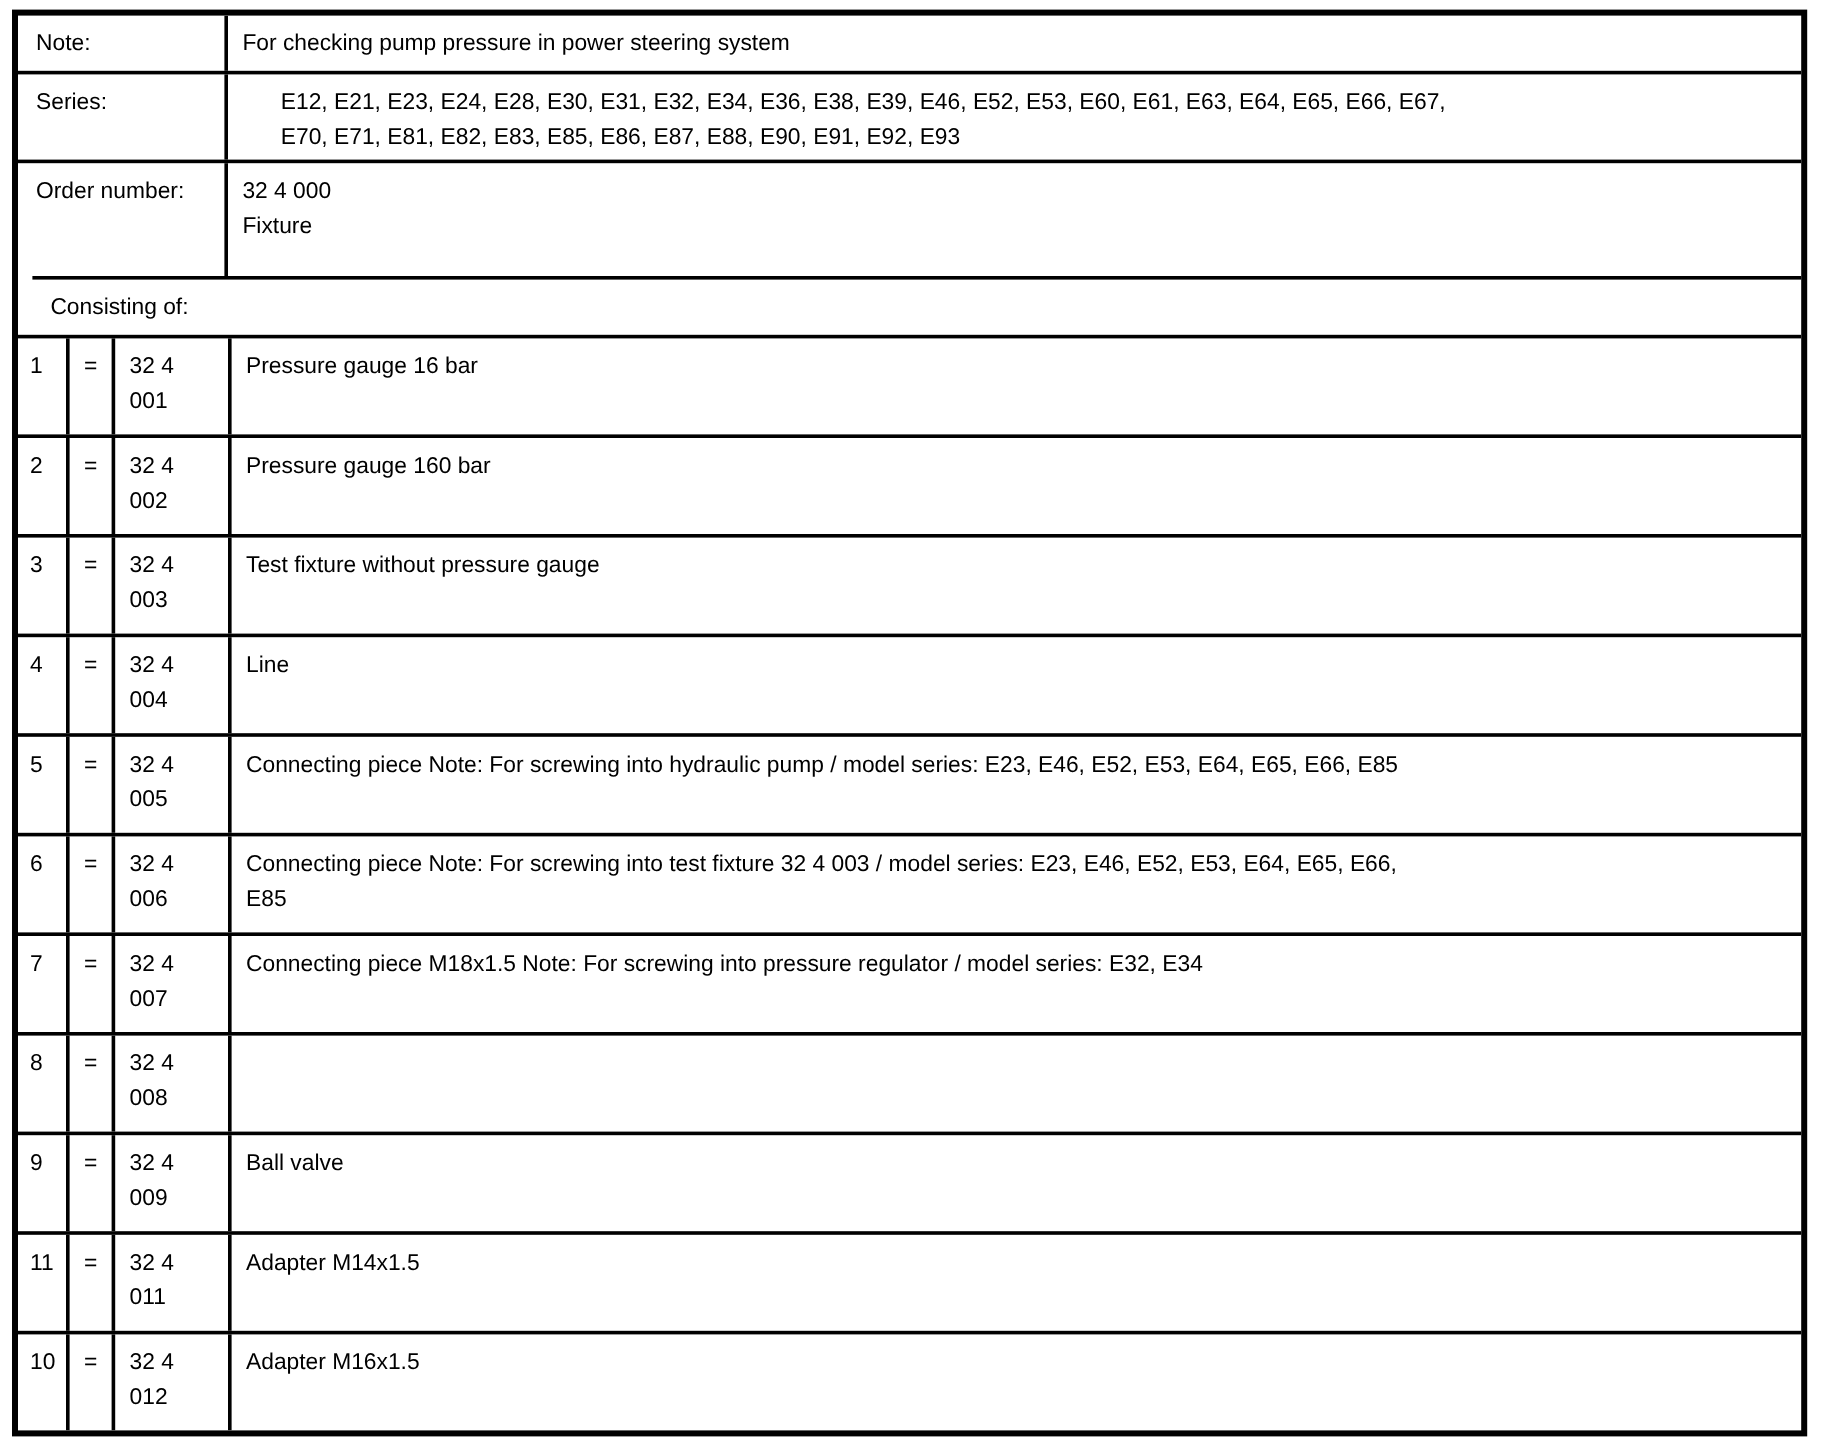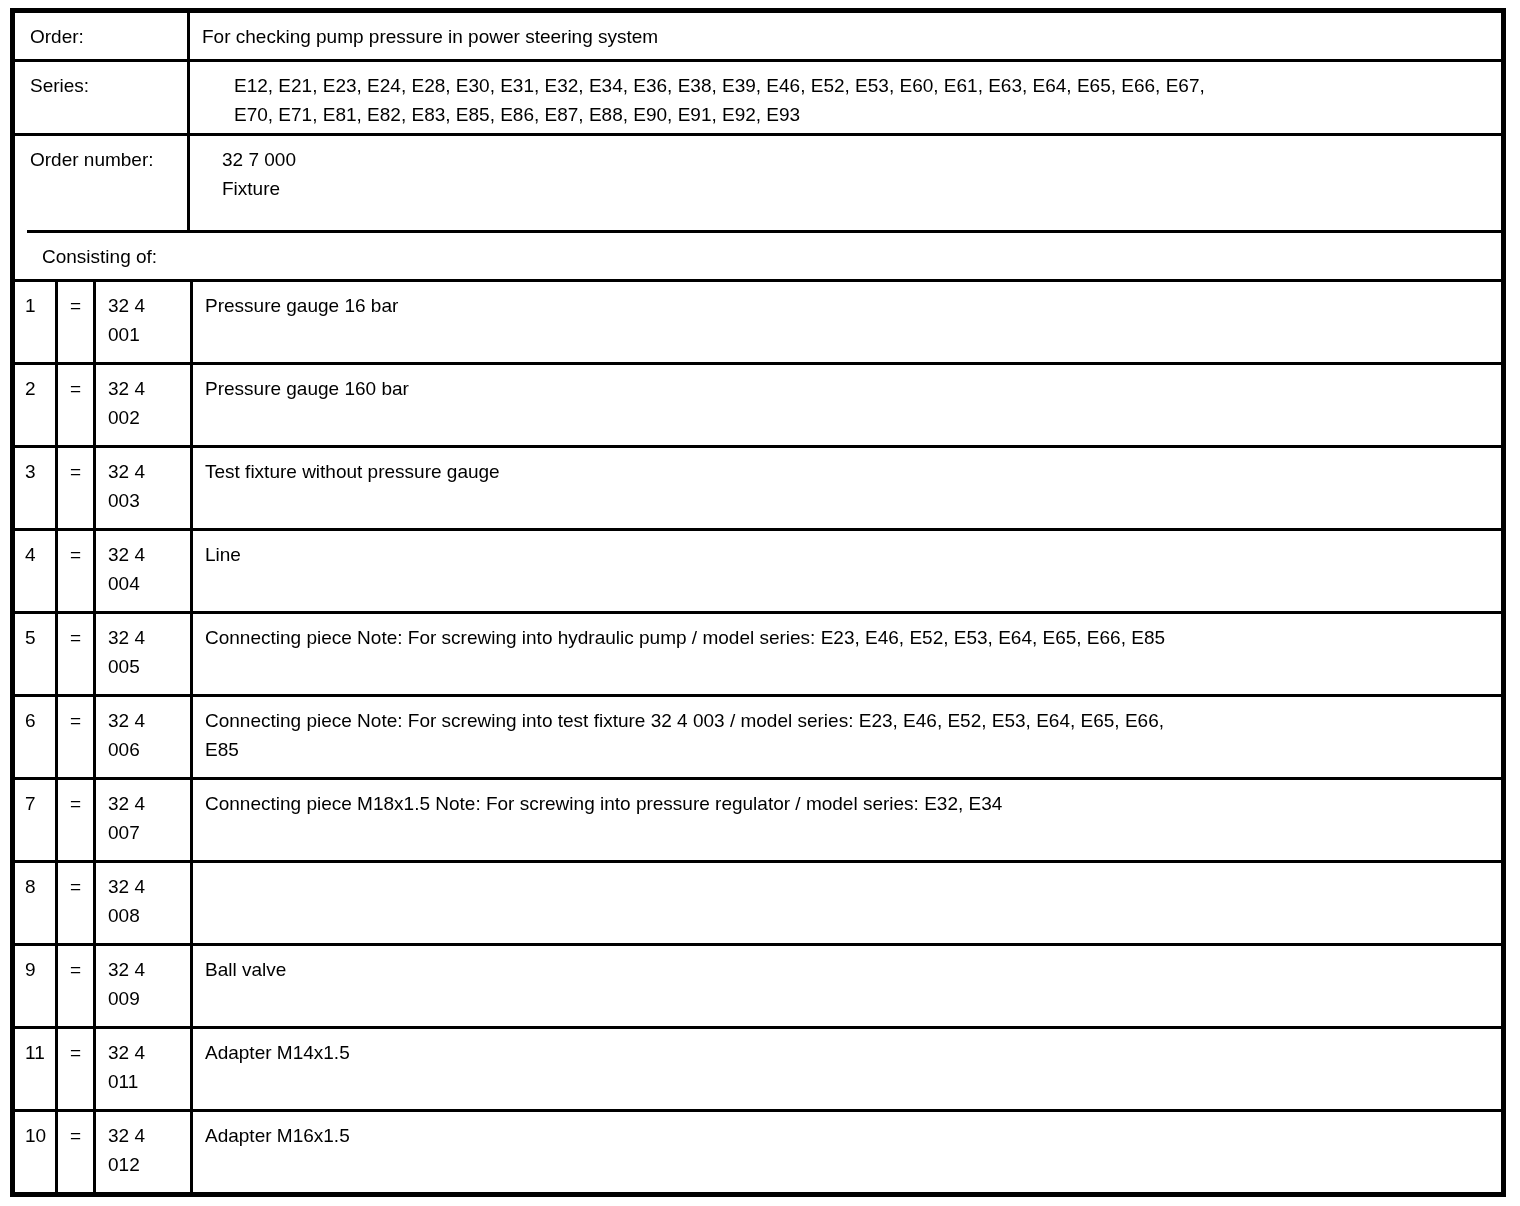--- a/index.html
+++ b/index.html
@@ -40,51 +40,51 @@
     font-size: 19px;
     line-height: 29px;
     white-space: pre-line;
     overflow: hidden;
   }
   .v { border-right: 3px solid #000000; }
 
   
   .h-note    { height: 46px; }
   .h-series  { height: 74px; gap: 32px; }
-  .h-order   { height: 97px; gap: 20px; }
+  .h-order   { height: 97px; }
   .h-consist { height: 49px; margin-left: 12px; }
   .h-item    { height: 83px; }
 
   
   .w-label { width: 175px; padding-left: 15px; }
   .w-num   { width: 43px;  padding-left: 10px; }
   .w-eq    { width: 38px;  padding-left: 0; padding-right: 0; text-align: center; }
   .w-code  { width: 97px;  }
   .w-rest  { flex: 1; }
 </style>
 </head>
 <body>
 
 <div class="page">
   <div class="doc-table">
 
     <div class="row h-note">
-      <div class="cell w-label v">Order:</div>
+      <div class="cell w-label v">Note:</div>
       <div class="cell w-rest">For checking pump pressure in power steering system</div>
     </div>
 
     <div class="row h-series">
       <div class="cell w-label v">Series:</div>
       <div class="cell w-rest">E12, E21, E23, E24, E28, E30, E31, E32, E34, E36, E38, E39, E46, E52, E53, E60, E61, E63, E64, E65, E66, E67,
 E70, E71, E81, E82, E83, E85, E86, E87, E88, E90, E91, E92, E93</div>
     </div>
 
     <div class="row h-order">
       <div class="cell w-label v">Order number:</div>
-      <div class="cell w-rest">32 7 000
+      <div class="cell w-rest">32 4 000
 Fixture</div>
     </div>
 
     <div class="row h-consist">
       <div class="cell w-rest" style="padding-left:15px">Consisting of:</div>
     </div>
 
     <div class="row h-item">
       <div class="cell w-num v">1</div>
       <div class="cell w-eq v">=</div>

